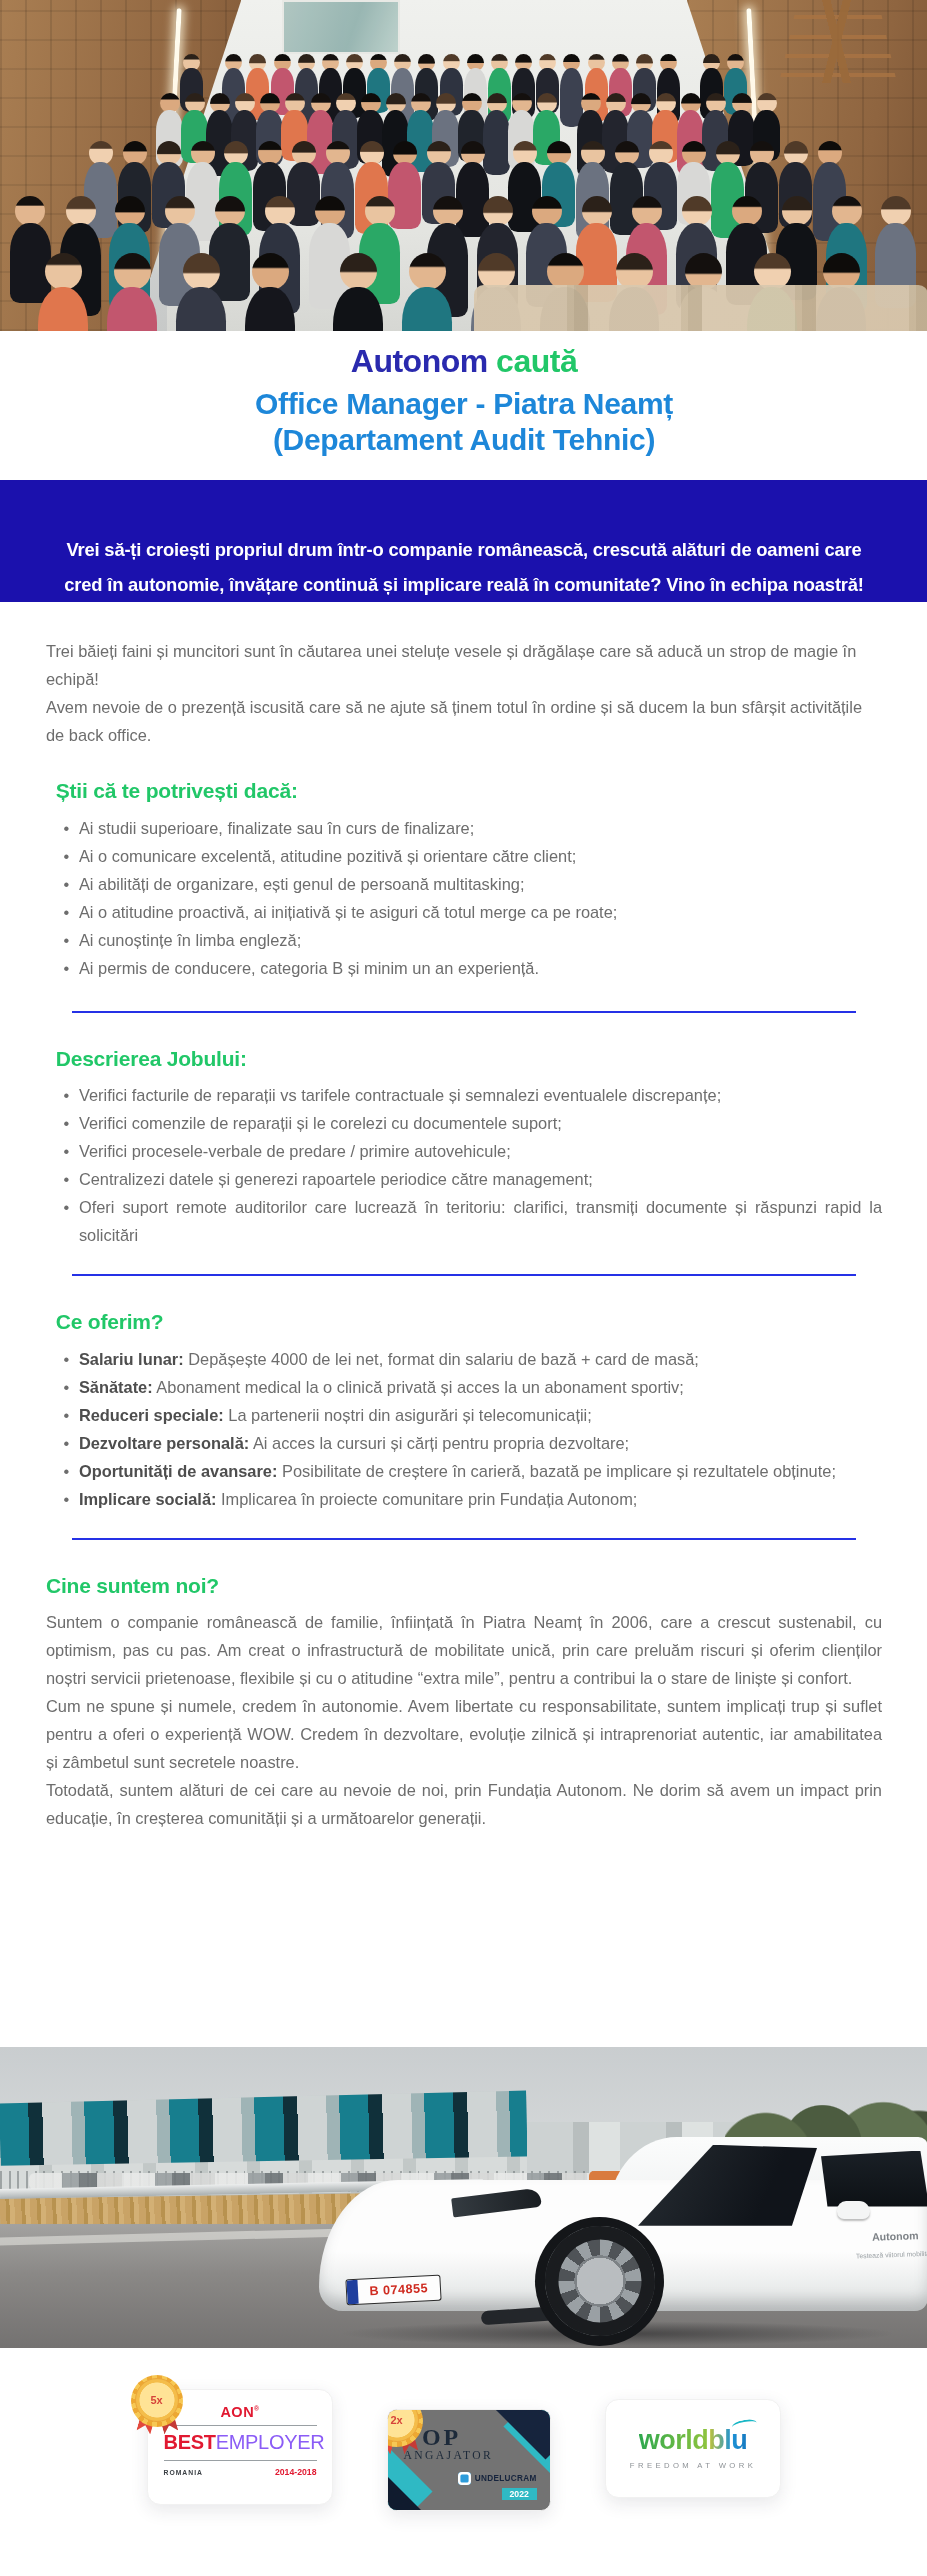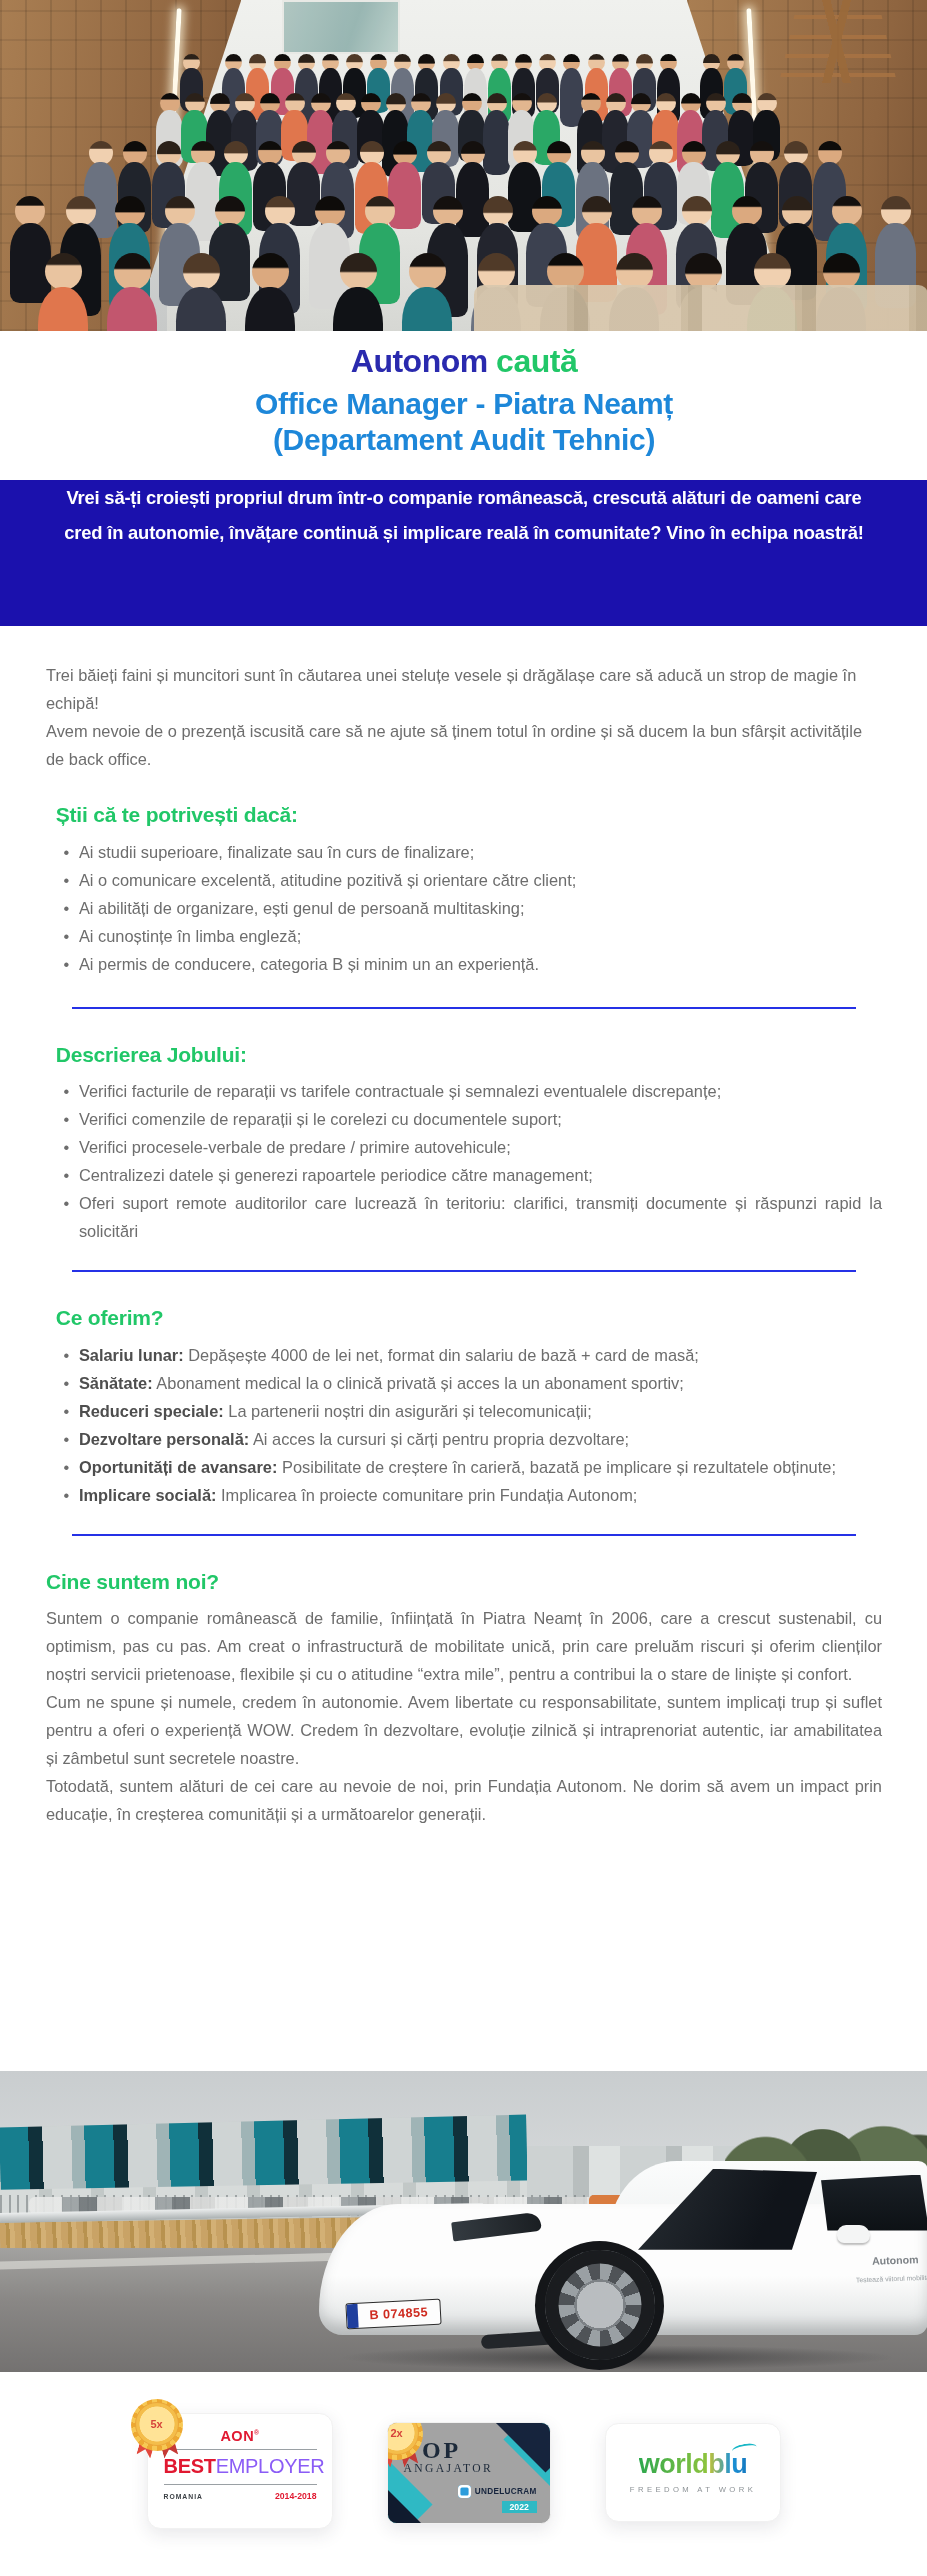--- a/index.html
+++ b/index.html
@@ -38,21 +38,21 @@
     border-radius:9.7px 9.7px 0 0; }
 
   
   .title-block { height:149px; text-align:center; padding-top:11.6px; }
   .brand-line { font-size:32px; font-weight:800; letter-spacing:-0.5px; }
   .brand-navy { color:#2a2aae; }
   .brand-green { color:#21c768; }
   .job-title { margin-top:6.8px; font-size:30px; line-height:36px; font-weight:800; color:#1d87d9; letter-spacing:-0.3px; }
 
   
-  .banner { height:146px; background:#1b11ad; color:#ffffff; display:flex; align-items:flex-start; justify-content:center; }
+  .banner { height:122px; background:#1b11ad; color:#ffffff; display:flex; align-items:flex-end; justify-content:center; }
   .banner p { max-width:802px; text-align:center; font-size:18.4px; font-weight:700; line-height:35px; letter-spacing:-0.2px; }
 
   
   .content { height:1445px; padding:35px 46px 16px; color:#6d6d6d; font-size:16.4px; line-height:28px; overflow:hidden; }
   .intro p { margin:0; }
   h3.sec { color:#21c768; font-size:21px; font-weight:800; letter-spacing:-0.2px; margin:29px 0 9.7px 9.7px; line-height:26px; }
   h3.sec.tight { margin-top:33px; }
   ul.blist { list-style:none; margin:0; padding-left:17.4px; }
   ul.blist li { position:relative; padding-left:15.5px; }
   ul.blist li::before { content:"•"; position:absolute; left:0; top:0; color:#6d6d6d; }
@@ -134,21 +134,21 @@
   .aon-card { width:186px; height:116px; padding:13.5px 15.5px 9.7px; display:flex; flex-direction:column; }
   .aon-logo { text-align:center; color:#e11931; font-weight:800; font-size:14.5px; letter-spacing:0.5px; }
   .aon-logo sup { font-size:6.8px; }
   .aon-mid { border-top:1px solid #9aa0a4; border-bottom:1px solid #9aa0a4; margin-top:5.8px; padding:4.8px 0 5.8px; text-align:center;
     font-size:20px; letter-spacing:-0.3px; }
   .aon-best { color:#e11931; font-weight:800; }
   .aon-emp { color:#8b5cf6; font-weight:500; }
   .aon-bottom { display:flex; justify-content:space-between; margin-top:5.8px; align-items:baseline; }
   .aon-country { font-size:6.8px; font-weight:700; letter-spacing:1px; color:#3a3f44; }
   .aon-years { font-size:8.7px; font-weight:700; color:#e11931; }
-  .top-card { width:164px; height:102px; margin-top:9px; overflow:hidden; border-radius:9.7px; background:#a3a3a3; }
+  .top-card { width:164px; height:102px; margin-top:20px; overflow:hidden; border-radius:9.7px; background:#737373; }
   .corner { position:absolute; width:75px; height:75px; transform:rotate(45deg); }
   .c-teal-tr { right:-44px; top:-21px; background:#2fb9c4; }
   .c-navy-tr { right:-33px; top:-41px; background:#16243d; }
   .c-teal-bl { left:-46px; bottom:-19.3px; background:#2fb9c4; }
   .c-navy-bl { left:-56px; bottom:-39px; background:#101b2e; }
   .top-title { position:absolute; left:15.5px; top:15.5px; font-family:"Liberation Serif", serif; color:#1d2a3a; }
   .top-word { font-size:24px; font-weight:700; letter-spacing:2.9px; line-height:23px; }
   .top-word2 { font-size:11.6px; letter-spacing:2.4px; }
   .udl-row { position:absolute; right:13.5px; bottom:25px; display:flex; align-items:center; gap:3.9px; }
   .udl-icon { width:12.6px; height:12.6px; background:#2d9cdb; border-radius:3.9px; box-shadow:inset 0 0 0 2.4px #fff, inset 0 0 0 3.9px #2d9cdb; }
@@ -591,20 +591,21 @@
     <div class="intro">
       <p>Trei băieți faini și muncitori sunt în căutarea unei steluțe vesele și drăgălașe care să aducă un strop de magie în echipă!</p>
       <p>Avem nevoie de o prezență iscusită care să ne ajute să ținem totul în ordine și să ducem la bun sfârșit activitățile de back office.</p>
     </div>
 
     <h3 class="sec">Știi că te potrivești dacă:</h3>
     <ul class="blist">
       <li>Ai studii superioare, finalizate sau în curs de finalizare;</li>
       <li>Ai o comunicare excelentă, atitudine pozitivă și orientare către client;</li>
       <li>Ai abilități de organizare, ești genul de persoană multitasking;</li>
+      <li>Ai o atitudine proactivă, ai inițiativă și te asiguri că totul merge ca pe roate;</li>
       <li>Ai cunoștințe în limba engleză;</li>
       <li>Ai permis de conducere, categoria B și minim un an experiență.</li>
     </ul>
 
     <hr class="divider">
 
     <h3 class="sec tight">Descrierea Jobului:</h3>
     <ul class="blist justify">
       <li>Verifici facturile de reparații vs tarifele contractuale și semnalezi eventualele discrepanțe;</li>
       <li>Verifici comenzile de reparații și le corelezi cu documentele suport;</li>

